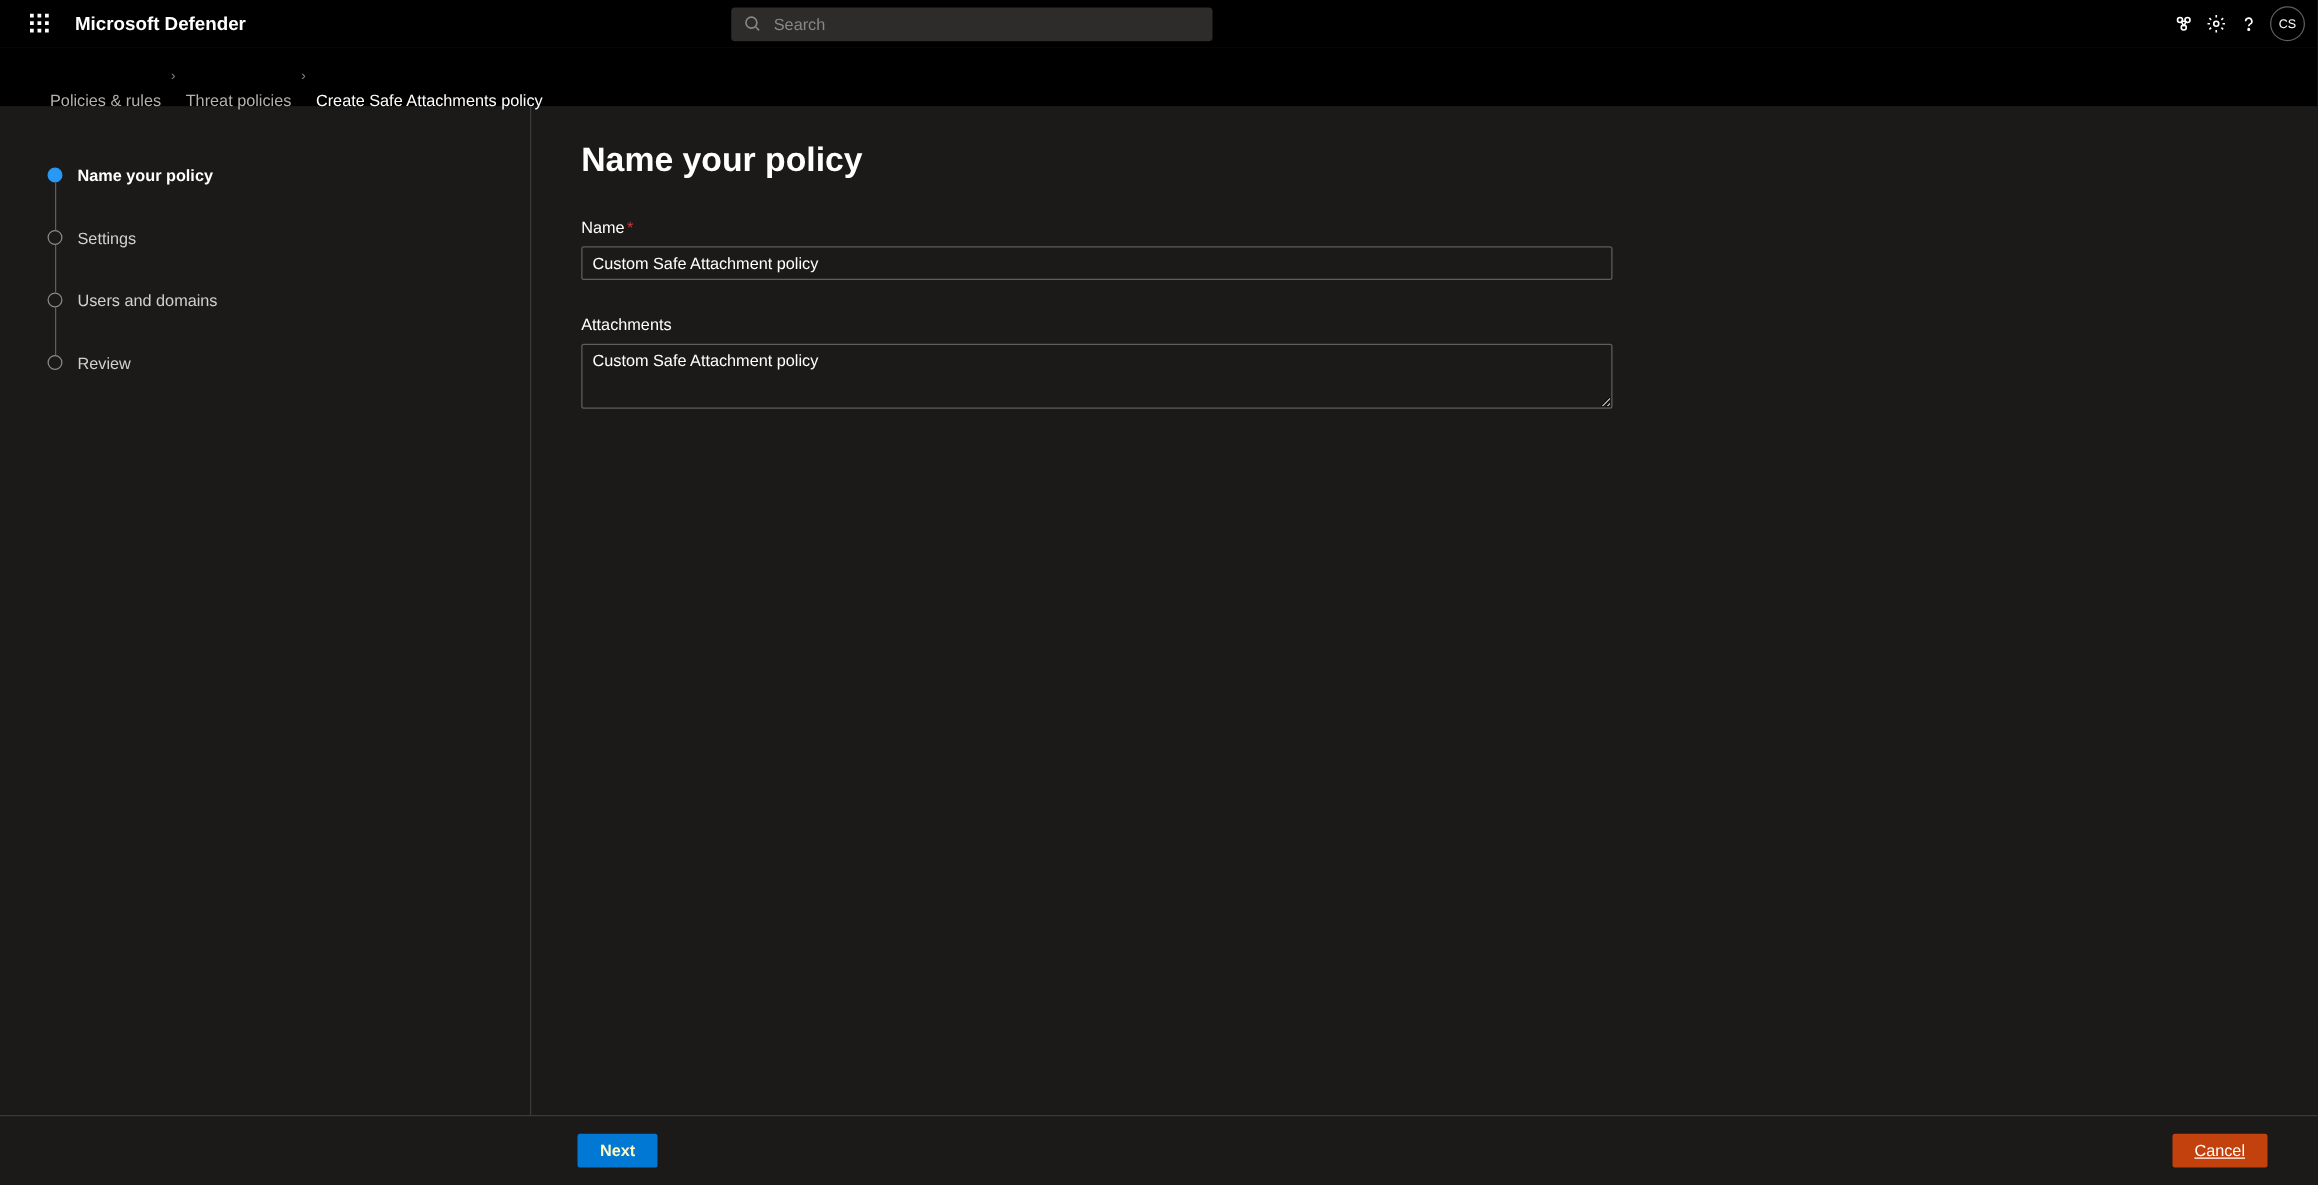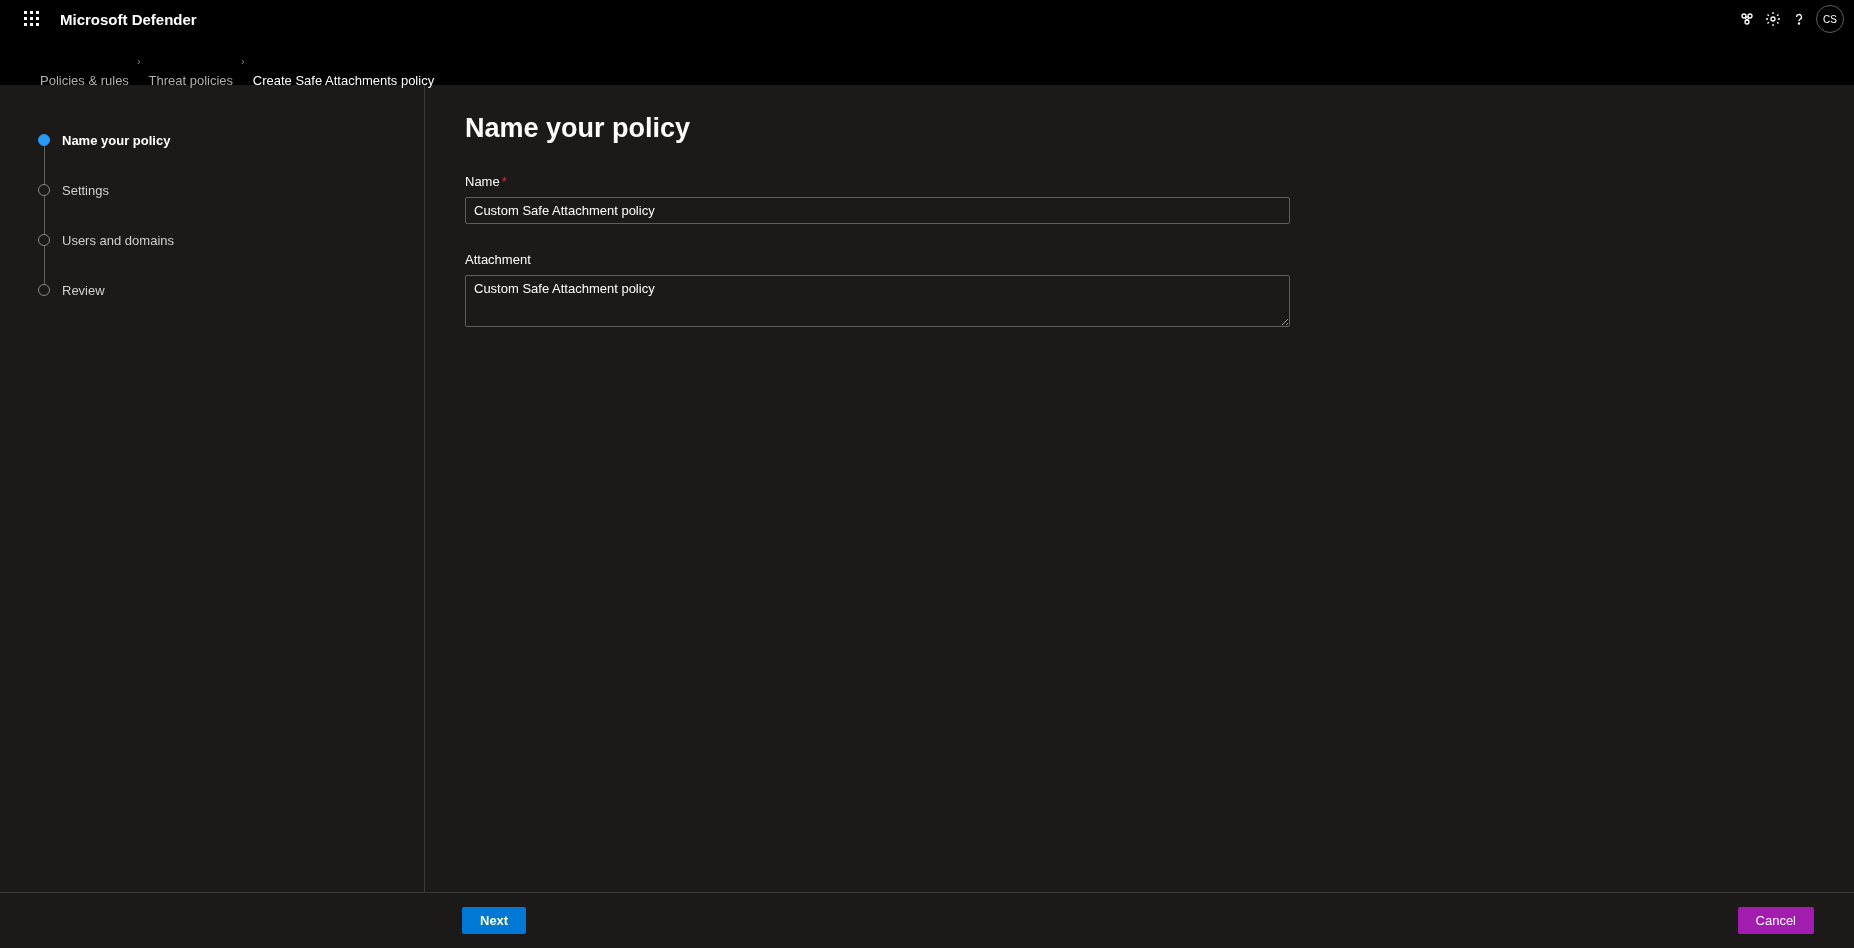--- a/index.html
+++ b/index.html
@@ -248,42 +248,50 @@
       cursor: pointer;
       font-family: inherit;
       border-radius: 2px;
     }
     .btn-primary {
       background: #0078d4;
       color: #fef9c3;
       font-weight: 600;
     }
     .btn-secondary {
-      background: #a21caf;
+      background: #c2410c;
       color: #ffffff;
       margin-left: auto;
+      text-decoration: underline;
     }
   </style>
 </head>
 <body>
 
 <div class="header">
   <div class="waffle-icon">
     <div class="waffle-dot"></div>
       <div class="waffle-dot"></div>
       <div class="waffle-dot"></div>
     <div class="waffle-dot"></div>
       <div class="waffle-dot"></div>
       <div class="waffle-dot"></div>
     <div class="waffle-dot"></div>
       <div class="waffle-dot"></div>
       <div class="waffle-dot"></div>
   </div>
   <div class="app-title">Microsoft Defender</div>
 
+  <div class="search-container">
+    <svg class="search-icon-svg" viewBox="0 0 16 16">
+      <circle cx="7" cy="7" r="5"></circle>
+      <line x1="11" y1="11" x2="14" y2="14"></line>
+    </svg>
+    <input type="text" class="search-input" placeholder="Search" style="">
+  </div>
 
   <div class="header-right">
     <div class="header-icon">
       <svg viewBox="0 0 16 16">
           <circle cx="5" cy="5" r="2"></circle>
           <circle cx="11" cy="5" r="2"></circle>
           <circle cx="8" cy="11" r="2"></circle>
           <line x1="6" y1="6" x2="10" y2="6"></line>
           <line x1="6" y1="6" x2="8" y2="10"></line>
           <line x1="10" y1="6" x2="8" y2="10"></line>
@@ -340,21 +348,21 @@
     <h1 class="page-heading">Name your policy</h1>
 
     <div class="form-group">
       <label class="form-label">
         <span>Name</span><span class="required">*</span>
       </label>
       <input type="text" class="text-input" value="Custom Safe Attachment policy" style="">
     </div>
 
     <div class="form-group">
-      <label class="form-label">Attachment</label>
+      <label class="form-label">Attachments</label>
       <textarea class="text-input" style="">Custom Safe Attachment policy</textarea>
     </div>
   </div>
 </div>
 
 <div class="footer">
   <button class="btn btn-primary">Next</button>
   <button class="btn btn-secondary">Cancel</button>
 </div>
 

